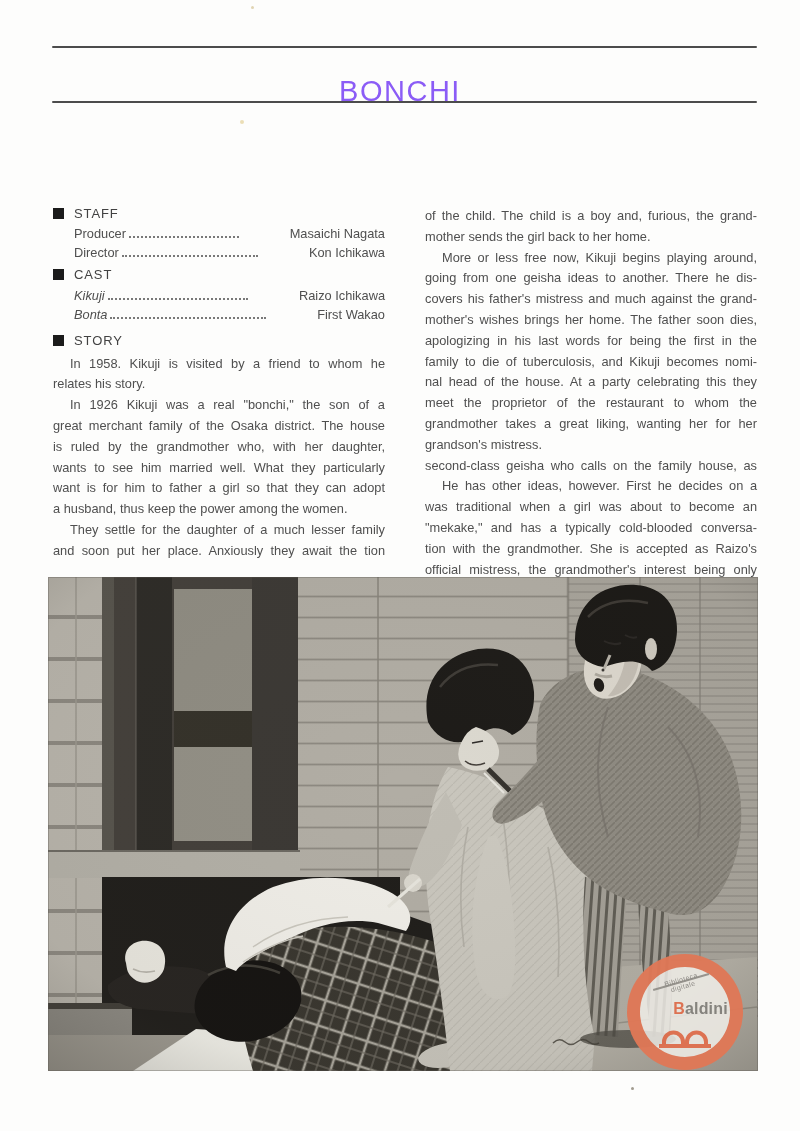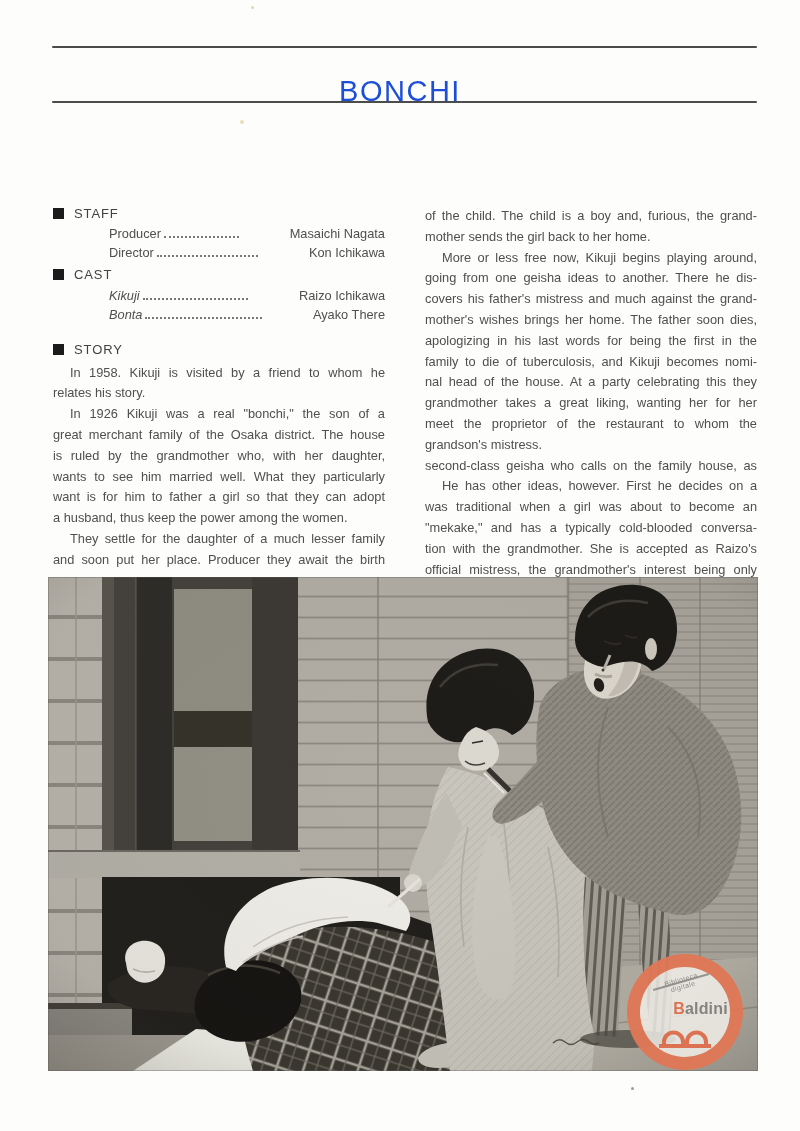--- a/index.html
+++ b/index.html
@@ -7,35 +7,35 @@
     width:800px;height:1131px;position:relative;overflow:hidden;
     background:#fdfdfc;
     font-family:"Liberation Sans","DejaVu Sans",sans-serif;
     color:#4f4f4f;
   }
   .rule{position:absolute;left:52px;width:705px;height:2px;background:#4c4c4c;border-radius:1px;}
   .rule.top{top:46px;}
   .rule.bottom{top:101px;}
   .page-title{
     position:absolute;top:56px;left:0;right:0;text-align:center;
-    font-size:29px;letter-spacing:1.5px;color:#1d4ed8;font-weight:normal;
+    font-size:29px;letter-spacing:1.5px;color:#8b5cf6;font-weight:normal;
   }
   .columns{position:absolute;top:203px;left:53px;width:704px;display:flex;gap:40px;}
   .col{width:340px;font-size:12.8px;}
   .col.right{padding-top:3px;}
   .sec-head{display:flex;align-items:center;height:20px;margin:0 0 3px 0;
     color:#424242;letter-spacing:.9px;font-size:13px;}
   .sec-head .sq{width:11px;height:11px;background:#1b1b1b;margin-right:10px;flex:none;}
   .credits{margin-left:21px;}
-  .credit-row{display:flex;align-items:baseline;height:19.4px;white-space:nowrap;margin-left:35px;}
+  .credit-row{display:flex;align-items:baseline;height:19.4px;white-space:nowrap;}
   .credit-row .role{flex:none;}
   .credit-row .role.it{font-style:italic;}
   .credit-row .leader{flex:1;border-bottom:2px dotted #787878;margin:0 3px 4px 3px;height:1px;}
   .credit-row .nm{flex:none;padding-left:48px;}
-  .story-head{margin-top:13px;}
+  .story-head{margin-top:4px;}
   .sline{
     line-height:20.8px;height:20.8px;
     text-align:justify;text-align-last:justify;
     white-space:nowrap;
   }
   .sline.endline{text-align-last:left;}
   .sline.first{text-indent:17px;}
   .photo{position:absolute;left:48px;top:577px;width:710px;height:494px;}
   
   .stamp{
@@ -90,53 +90,53 @@
     </div>
     <div class="credits">
         <div class="credit-row">
           <span class="role it">Kikuji</span>
           <span class="leader"></span>
           <span class="nm">Raizo Ichikawa</span>
         </div>
         <div class="credit-row">
           <span class="role it">Bonta</span>
           <span class="leader"></span>
-          <span class="nm">Ayako There</span>
+          <span class="nm">First Wakao</span>
         </div>
       </div>
     <div class="sec-head story-head">
       <span class="sq"></span>
       <span>STORY</span>
     </div>
     <div>
         <div class="sline first">In 1958. Kikuji is visited by a friend to whom he</div>
         <div class="sline endline">relates his story.</div>
         <div class="sline first">In 1926 Kikuji was a real "bonchi," the son of a</div>
         <div class="sline">great merchant family of the Osaka district. The house</div>
         <div class="sline">is ruled by the grandmother who, with her daughter,</div>
         <div class="sline">wants to see him married well. What they particularly</div>
         <div class="sline">want is for him to father a girl so that they can adopt</div>
         <div class="sline endline">a husband, thus keep the power among the women.</div>
         <div class="sline first">They settle for the daughter of a much lesser family</div>
-        <div class="sline">and soon put her place. Producer they await the birth</div>
+        <div class="sline">and soon put her place. Anxiously they await the tion</div>
       </div>
   </div>
   <div class="col right">
     <div>
         <div class="sline">of the child. The child is a boy and, furious, the grand-</div>
         <div class="sline endline">mother sends the girl back to her home.</div>
         <div class="sline first">More or less free now, Kikuji begins playing around,</div>
         <div class="sline">going from one geisha ideas to another. There he dis-</div>
         <div class="sline">covers his father's mistress and much against the grand-</div>
         <div class="sline">mother's wishes brings her home. The father soon dies,</div>
         <div class="sline">apologizing in his last words for being the first in the</div>
         <div class="sline">family to die of tuberculosis, and Kikuji becomes nomi-</div>
         <div class="sline">nal head of the house. At a party celebrating this they</div>
+        <div class="sline">meet the proprietor of the restaurant to whom the</div>
         <div class="sline">grandmother takes a great liking, wanting her for her</div>
-        <div class="sline">meet the proprietor of the restaurant to whom the</div>
         <div class="sline endline">grandson's mistress.</div>
         <div class="sline">second-class geisha who calls on the family house, as</div>
         <div class="sline first">He has other ideas, however. First he decides on a</div>
         <div class="sline">was traditional when a girl was about to become an</div>
         <div class="sline">"mekake," and has a typically cold-blooded conversa-</div>
         <div class="sline">tion with the grandmother. She is accepted as Raizo's</div>
         <div class="sline">official mistress, the grandmother's interest being only</div>
       </div>
   </div>
 </div>

